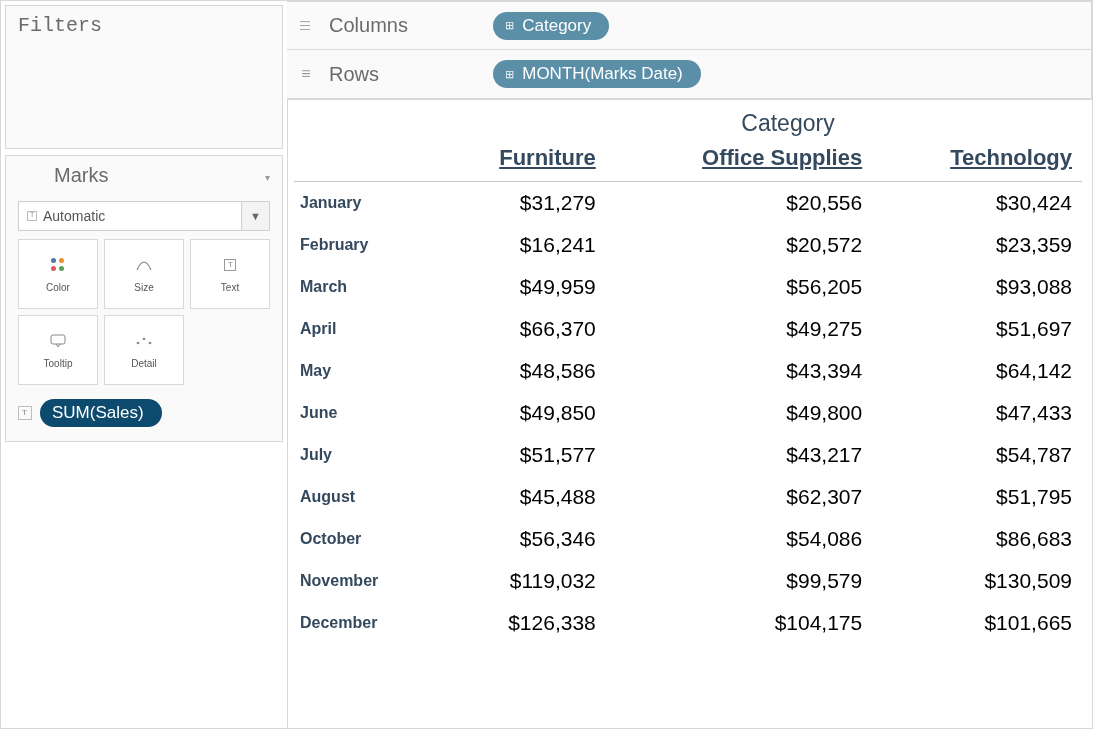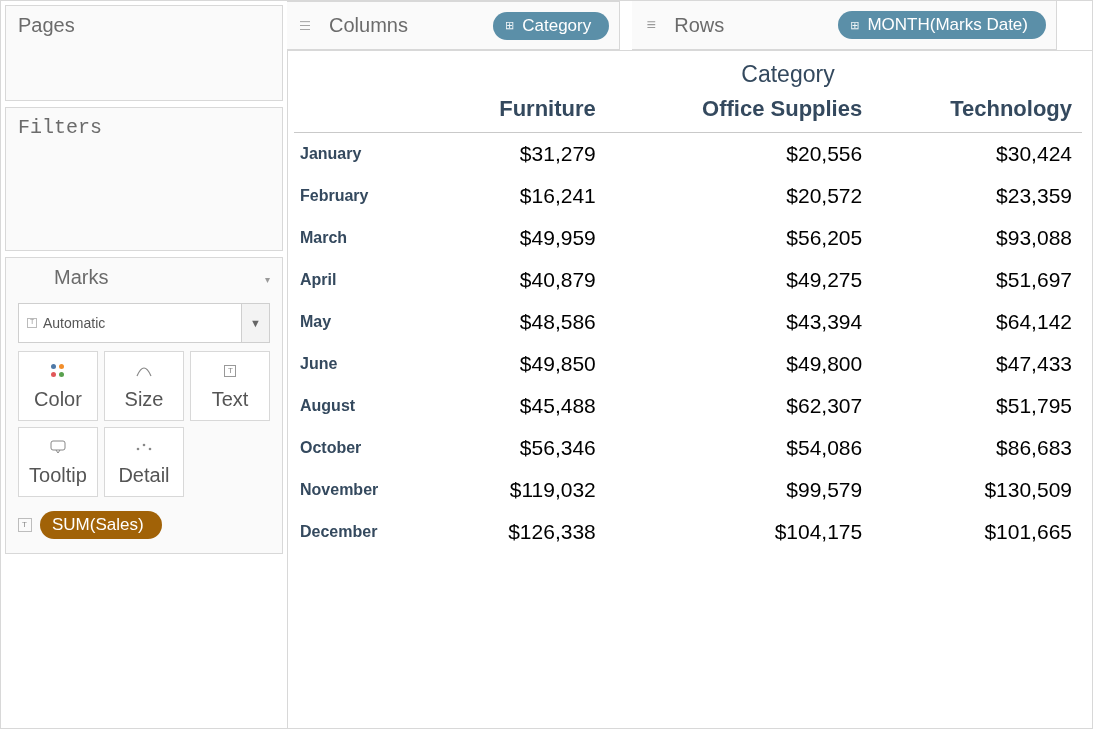--- a/index.html
+++ b/index.html
@@ -28,22 +28,21 @@
     display: flex;
     flex-direction: column;
     gap: 6px;
     padding: 4px 4px 4px 4px;
     background: #fff;
   }
   .right-top {
     grid-column: 2;
     grid-row: 1;
     display: flex;
-    flex-direction: row;
-    gap: 12px;
+    flex-direction: column;
   }
   .right-main {
     grid-column: 2;
     grid-row: 2;
     background: #fff;
     border-left: 1px solid #d8d8d8;
     border-top: 1px solid #d8d8d8;
     overflow: hidden;
   }
 
@@ -72,21 +71,21 @@
     color: #9a9a9a;
     font-size: 10px;
   }
 
   .marks-dropdown {
     margin-top: 10px;
     display: flex;
     align-items: stretch;
     border: 1px solid #cfcfcf;
     background: #fff;
-    height: 40px;
+    height: 30px;
   }
   .marks-dropdown .dd-label {
     flex: 1;
     display: flex;
     align-items: center;
     gap: 6px;
     padding: 0 8px;
     color: #555;
   }
   .marks-dropdown .dd-btn {
@@ -116,21 +115,21 @@
     justify-content: center;
     gap: 8px;
     color: #555;
   }
   .mark-btn .icon {
     height: 18px;
     display: flex;
     align-items: center;
     justify-content: center;
   }
-  .mark-btn .lbl { font-size: 20px; }
+  .mark-btn .lbl { font-size: 10px; }
 
   .pill-row {
     margin-top: 14px;
     display: flex;
     align-items: center;
     gap: 8px;
   }
   .pill-row .tiny-box {
     width: 14px; height: 14px;
     border: 1px solid #bdbdbd;
@@ -150,21 +149,21 @@
     border-radius: 999px;
     padding: 4px 18px 4px 12px;
     color: #fff;
     font-size: 17px;
     white-space: nowrap;
   }
   .pill .expand {
     font-size: 11px;
     opacity: 0.9;
   }
-  .pill-green { background: #a16207; }
+  .pill-green { background: #0c4a6e; }
   .pill-blue { background: #5b8fa8; }
 
   
   .shelf-row {
     display: flex;
     align-items: center;
     border: 1px solid #d8d8d8;
     border-left: none;
     background: #fafafa;
     height: 49px;
@@ -209,20 +208,21 @@
   table.ct th, table.ct td {
     padding: 6px 10px;
   }
   table.ct thead th {
     font-size: 22px;
     font-weight: 700;
     color: #34495e;
     text-align: right;
     border-bottom: 1px solid #c9c9c9;
     padding-bottom: 10px;
+    text-decoration: underline;
   }
   table.ct thead th.rowhdr-spacer {
     border-bottom: 1px solid #c9c9c9;
   }
   table.ct thead th:first-child { text-align: left; }
   table.ct tbody th {
     text-align: left;
     font-size: 16px;
     font-weight: 700;
     color: #34495e;
@@ -250,23 +250,20 @@
   .dots4 span { width:5px; height:5px; border-radius:50%; display:block; }
   .d-blue{background:#4e79a7;} .d-orange{background:#f28e2b;}
   .d-green{background:#59a14f;} .d-red{background:#e15759;}
 </style>
 </head>
 <body>
 
 <div class="app">
 
   <div class="left-col">
-    <div class="card pages-card">
-      <div class="card-title">Pages</div>
-    </div>
 
     <div class="card filters-card">
       <div class="card-title">Filters</div>
     </div>
 
     <div class="card marks-card">
       <div class="marks-header">
         <div class="card-title">Marks</div>
         <span class="caret-down">▾</span>
       </div>
@@ -388,35 +385,41 @@
               <td>$23,359</td>
             </tr>
             <tr>
               <th>March</th>
               <td>$49,959</td>
               <td>$56,205</td>
               <td>$93,088</td>
             </tr>
             <tr>
               <th>April</th>
-              <td>$40,879</td>
+              <td>$66,370</td>
               <td>$49,275</td>
               <td>$51,697</td>
             </tr>
             <tr>
               <th>May</th>
               <td>$48,586</td>
               <td>$43,394</td>
               <td>$64,142</td>
             </tr>
             <tr>
               <th>June</th>
               <td>$49,850</td>
               <td>$49,800</td>
               <td>$47,433</td>
+            </tr>
+            <tr>
+              <th>July</th>
+              <td>$51,577</td>
+              <td>$43,217</td>
+              <td>$54,787</td>
             </tr>
             <tr>
               <th>August</th>
               <td>$45,488</td>
               <td>$62,307</td>
               <td>$51,795</td>
             </tr>
             <tr>
               <th>October</th>
               <td>$56,346</td>

